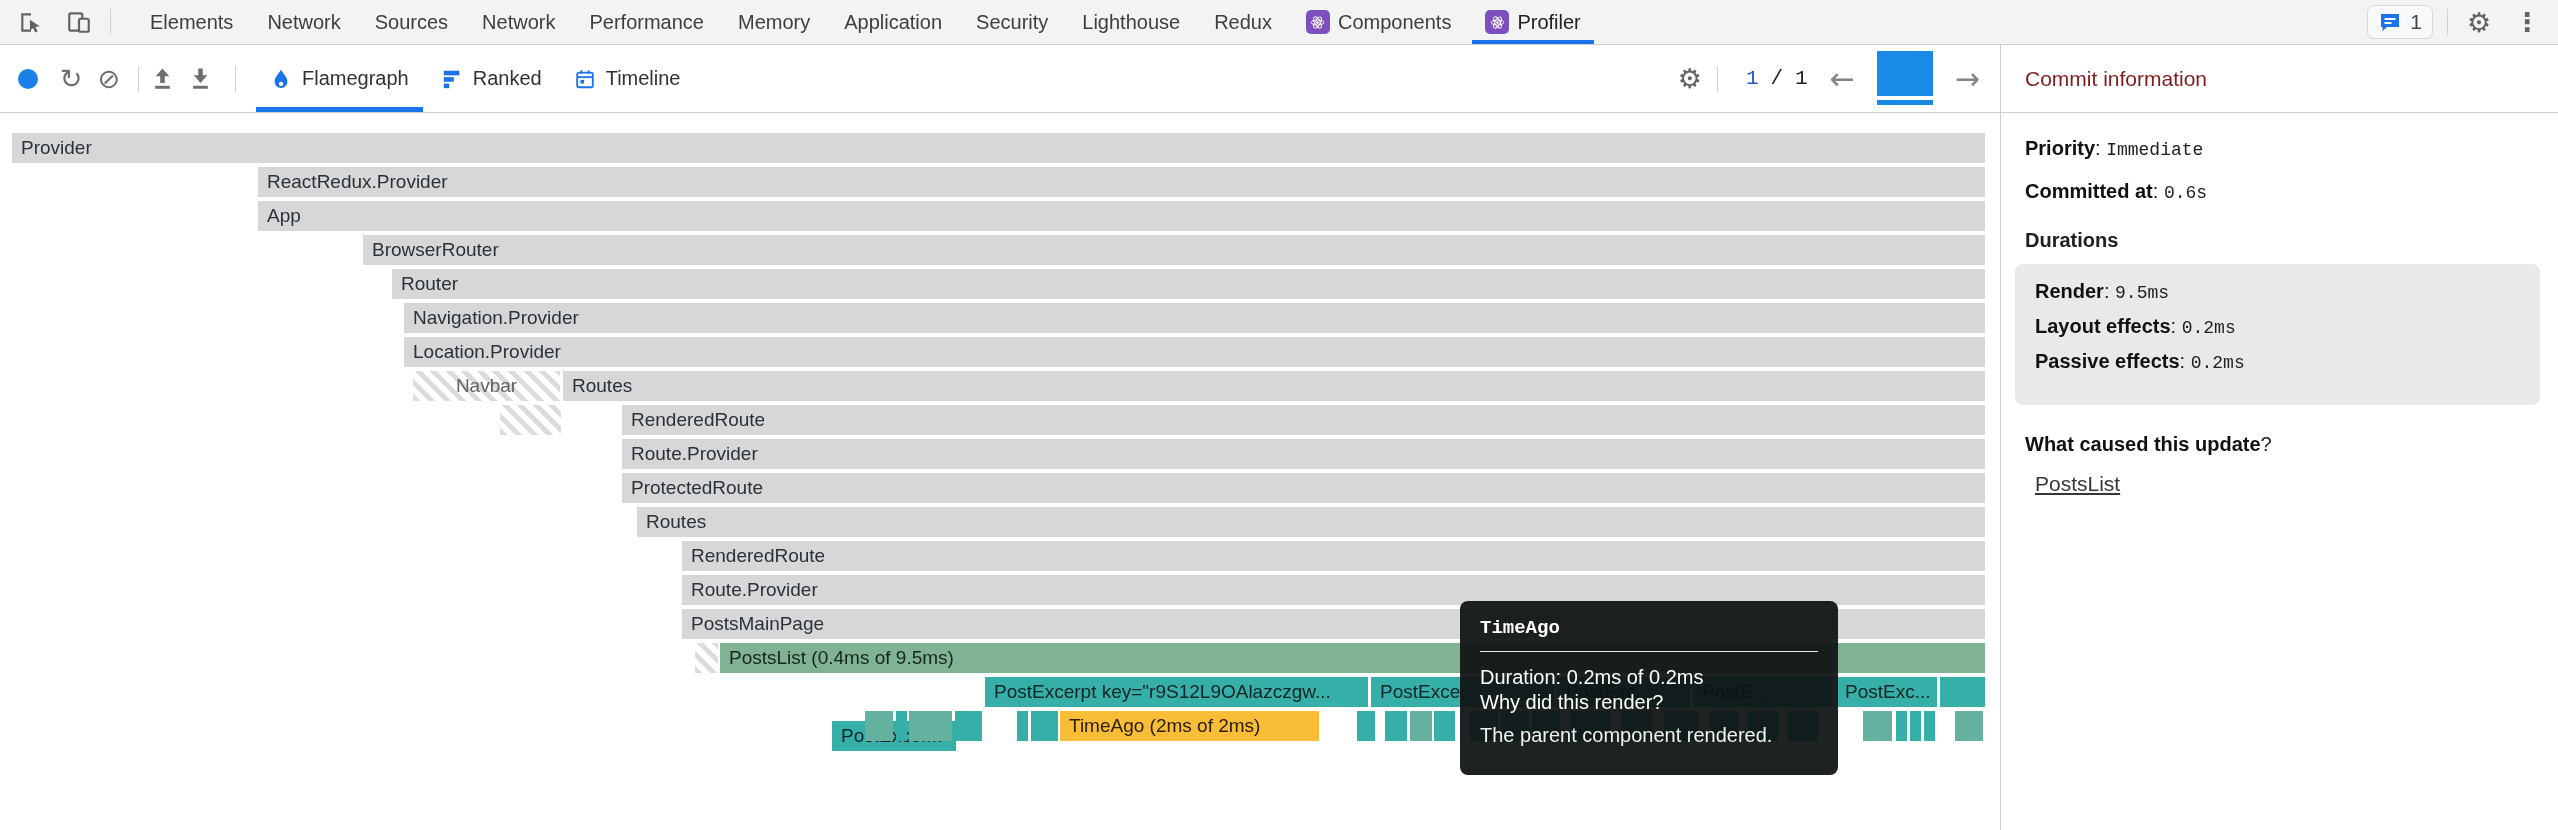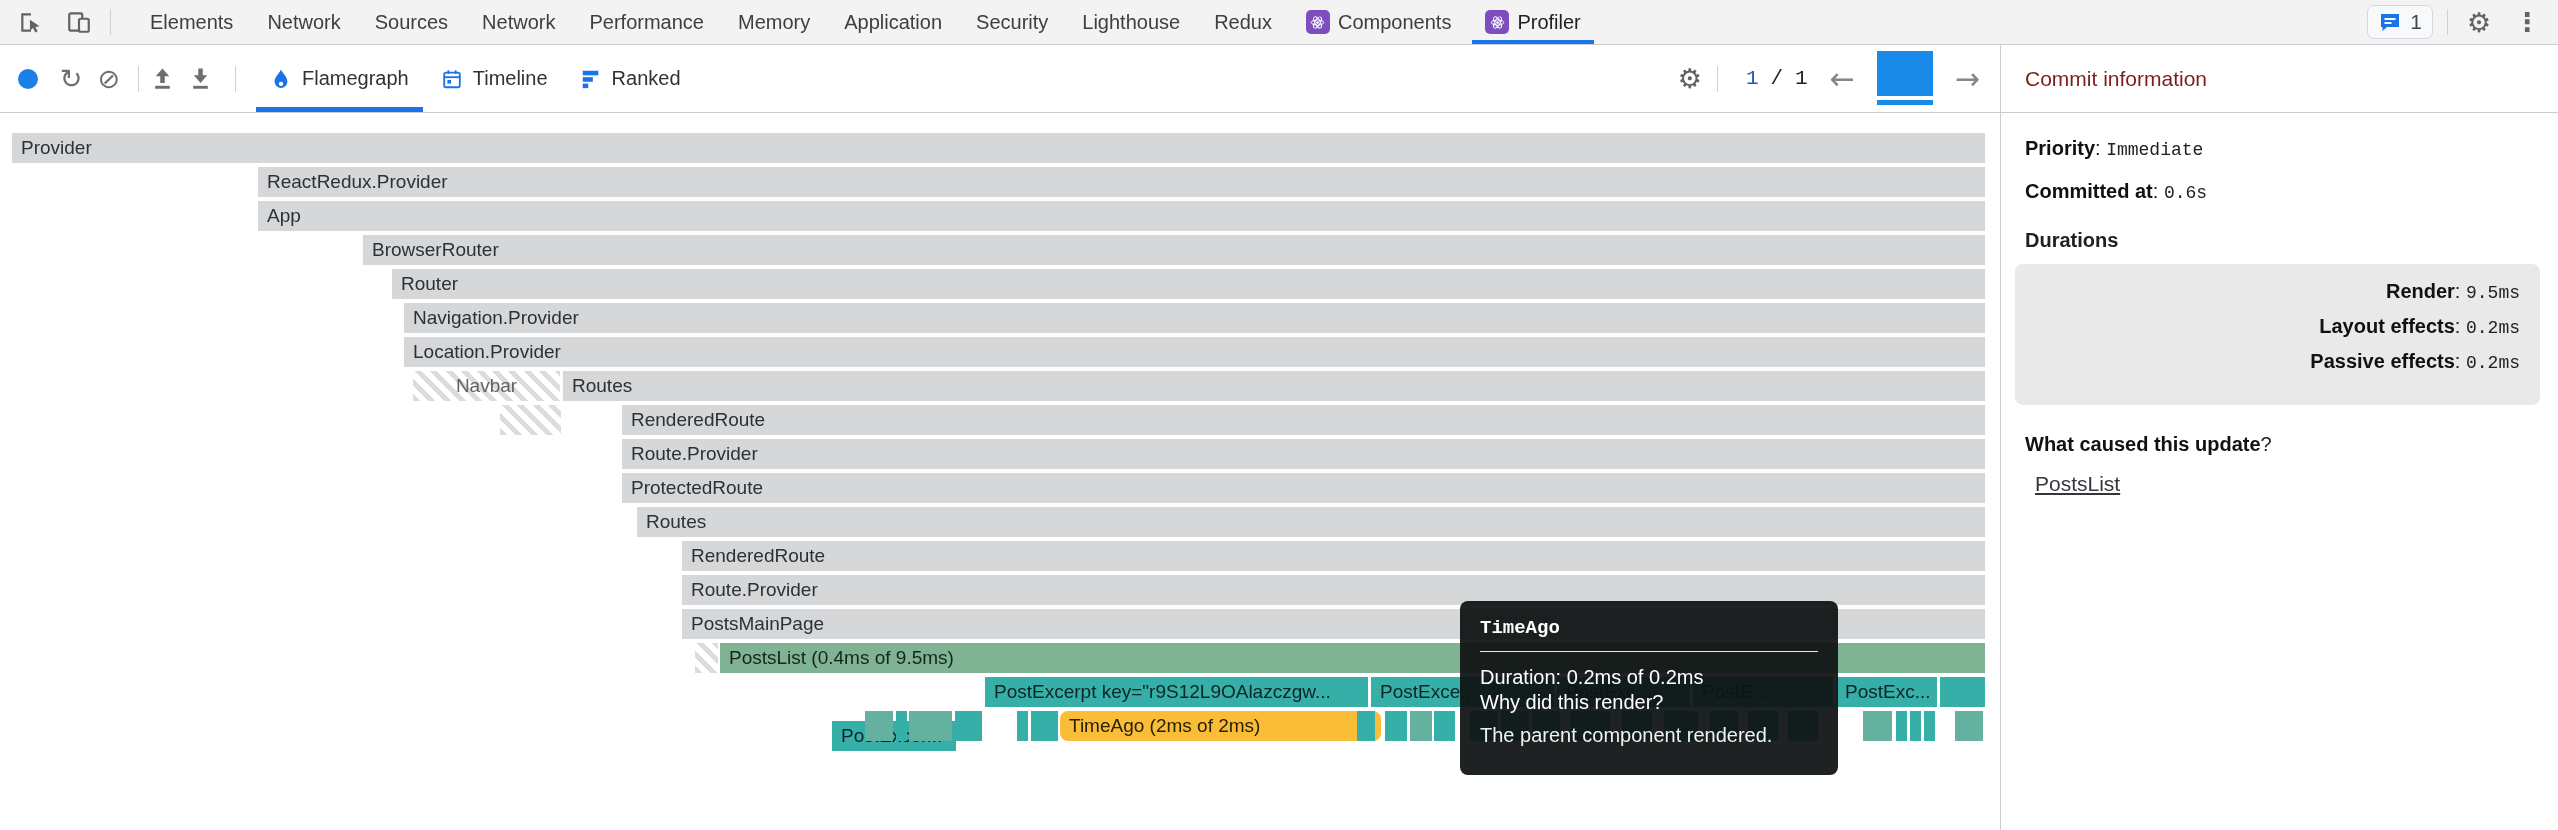--- a/index.html
+++ b/index.html
@@ -86,21 +86,21 @@
   .panel-header {
     height:68px; line-height:68px; padding-left:24px; font-size:21px; color:#7f1d1d;
     border-bottom:1px solid #cacdd1;
   }
   .panel-body { padding:24px 14px 0 24px; font-size:20px; }
   .info-line { margin-bottom:20px; }
   .info-line b, .dur-line b, .cause-title b { font-weight:bold; color:#111; }
   .mono { font-family:"Liberation Mono", monospace; font-size:18px; color:#202124; }
   .dur-title { font-weight:bold; margin:26px 0 12px 0; }
   .dur-box { background:#e9e9e9; border-radius:8px; padding:16px 20px; margin:0 4px 0 -10px; }
-  .dur-line { margin-bottom:12px;text-align:right; }
+  .dur-line { margin-bottom:12px; }
   .dur-line:last-child { margin-bottom:16px; }
   .cause-title { margin-top:28px; }
   .cause-item { margin-top:16px; padding-left:10px; font-size:21px; color:#33373b;text-decoration:underline; }
   
   .tooltip {
     position:absolute; left:1460px; top:601px; width:378px; height:174px;
     background:rgba(14,17,17,0.93); border-radius:8px; color:#fff; z-index:5;
     padding:16px 20px; font-size:20px;
   }
   .tooltip-title { font-family:"Liberation Mono", monospace; font-weight:bold; font-size:19px; }
@@ -223,39 +223,39 @@
           <span>
             <svg width="22" height="24" viewBox="0 0 24 24" fill="#1a73e8">
               <path d="M12 1.5C9.5 6.5 5 9.8 5 14.8a7 7 0 0014 0c0-5-4.5-8.3-7-13.3z"></path>
               <circle cx="12" cy="17.3" r="2.4" fill="#fff"></circle>
             </svg>
           </span>
           <span>Flamegraph</span>
         </button>
         <button class="view">
           <span>
+            <svg width="22" height="22" viewBox="0 0 24 24" fill="#1a73e8">
+              <rect x="3" y="3" width="17" height="5"></rect>
+              <rect x="3" y="10" width="11" height="5"></rect>
+              <rect x="3" y="17" width="6" height="5"></rect>
+            </svg>
+          </span>
+          <span>Ranked</span>
+        </button>
+        <button class="view">
+          <span>
             <svg width="22" height="22" viewBox="0 0 24 24" fill="none" stroke="#1a73e8" stroke-width="2">
               <rect x="3.5" y="5" width="17" height="16" rx="2"></rect>
               <line x1="3.5" y1="10" x2="20.5" y2="10"></line>
               <line x1="8" y1="2.5" x2="8" y2="6.5"></line>
               <line x1="16" y1="2.5" x2="16" y2="6.5"></line>
               <rect x="7" y="13" width="4" height="4" fill="#1a73e8" stroke="none"></rect>
             </svg>
           </span>
           <span>Timeline</span>
-        </button>
-        <button class="view">
-          <span>
-            <svg width="22" height="22" viewBox="0 0 24 24" fill="#1a73e8">
-              <rect x="3" y="3" width="17" height="5"></rect>
-              <rect x="3" y="10" width="11" height="5"></rect>
-              <rect x="3" y="17" width="6" height="5"></rect>
-            </svg>
-          </span>
-          <span>Ranked</span>
         </button>
       </div>
     <div class="toolbar-right">
       <span class="icon-btn gear glyph">⚙</span>
       <span class="vsep"></span>
       <span class="page-nav">
         <span class="page-cur">1</span>
         <span>/</span>
         <span>1</span>
       </span>
@@ -295,21 +295,21 @@
       <div class="flame-bar teal" style="left: 1557px; top: 677px; width: 133px;">PostExc...</div>
       <div class="flame-bar teal" style="left: 1693px; top: 677px; width: 140px;">PostE...</div>
       <div class="flame-bar teal" style="left: 1836px; top: 677px; width: 101px;">PostExc...</div>
       <div class="flame-bar teal" style="left: 1940px; top: 677px; width: 45px;"></div>
       <div class="flame-bar lightteal" style="left: 865px; top: 711px; width: 28px;"></div>
       <div class="flame-bar teal" style="left: 896px; top: 711px; width: 11px;"></div>
       <div class="flame-bar lightteal" style="left: 909px; top: 711px; width: 43px;"></div>
       <div class="flame-bar teal" style="left: 955px; top: 711px; width: 27px;"></div>
       <div class="flame-bar teal" style="left: 1017px; top: 711px; width: 11px;"></div>
       <div class="flame-bar teal" style="left: 1031px; top: 711px; width: 27px;"></div>
-      <div class="flame-bar orange" style="left: 1060px; top: 711px; width: 321px; border-radius: 8px;">TimeAgo (2ms of 2ms)</div>
+      <div class="flame-bar orange" style="left: 1060px; top: 711px; width: 259px;">TimeAgo (2ms of 2ms)</div>
       <div class="flame-bar teal" style="left: 1357px; top: 711px; width: 18px;"></div>
       <div class="flame-bar teal" style="left: 1385px; top: 711px; width: 22px;"></div>
       <div class="flame-bar lightteal" style="left: 1410px; top: 711px; width: 22px;"></div>
       <div class="flame-bar teal" style="left: 1434px; top: 711px; width: 21px;"></div>
       <div class="flame-bar teal" style="left: 1470px; top: 711px; width: 28px;"></div>
       <div class="flame-bar teal" style="left: 1501px; top: 711px; width: 28px;"></div>
       <div class="flame-bar teal" style="left: 1532px; top: 711px; width: 28px;"></div>
       <div class="flame-bar teal" style="left: 1570px; top: 711px; width: 40px;"></div>
       <div class="flame-bar teal" style="left: 1622px; top: 711px; width: 30px;"></div>
       <div class="flame-bar teal" style="left: 1664px; top: 711px; width: 34px;"></div>

